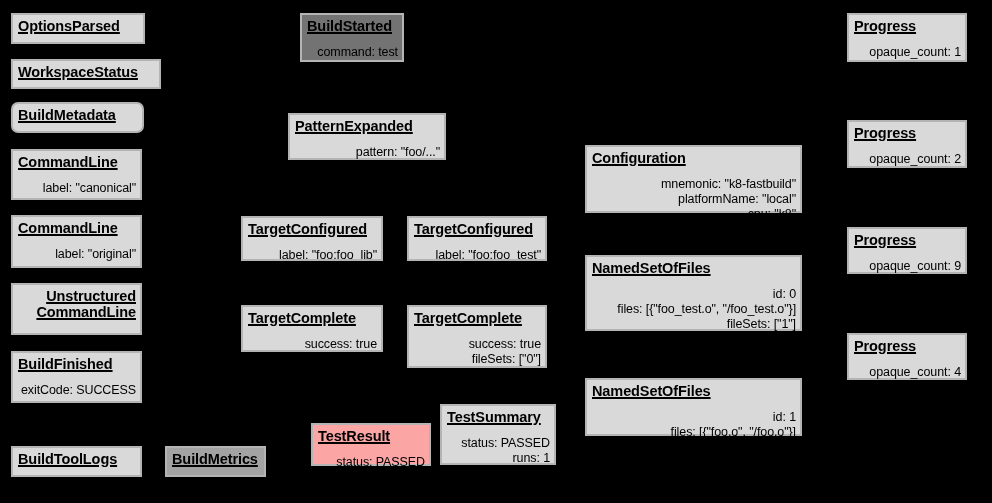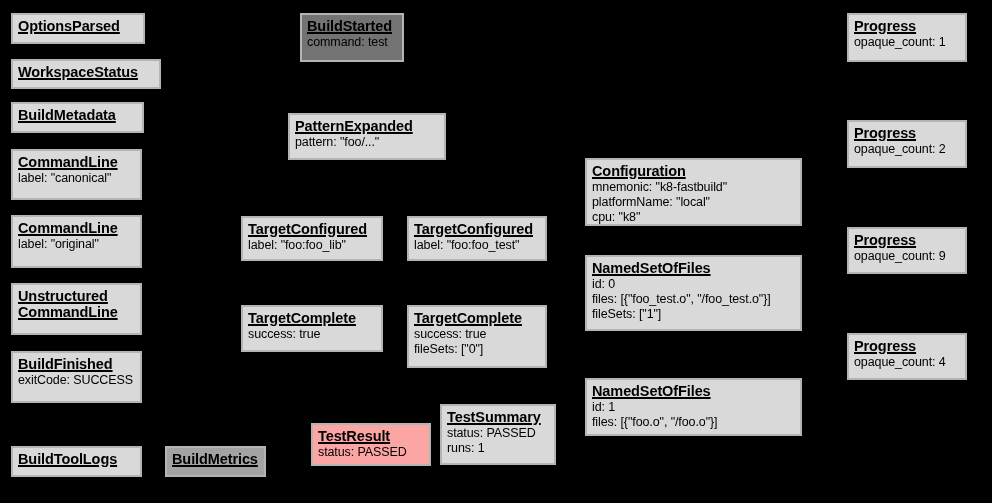--- a/index.html
+++ b/index.html
@@ -30,21 +30,22 @@
     letter-spacing: -0.1px;
     white-space: nowrap;
   }
   .node-title .tline {
     display: block;
     text-decoration: underline;
     text-underline-offset: 1px;
     text-decoration-thickness: 1.5px;
   }
   .node-fields {
-    margin-top: 1px;
+    margin-top: 11px;
+    text-align: right;
   }
   .node-field {
     font-size: 12.5px;
     line-height: 15px;
     white-space: nowrap;
     letter-spacing: -0.1px;
   }
 </style>
 </head>
 <body>
@@ -53,42 +54,42 @@
     <div class="node" style="left: 11px; top: 13px; width: 134px; height: 31px; background: rgb(217, 217, 217); border-color: rgb(180, 180, 180); color: rgb(0, 0, 0);">
       <div class="node-title">
         <span class="tline">OptionsParsed</span>
       </div>
     </div>
     <div class="node" style="left: 11px; top: 59px; width: 150px; height: 30px; background: rgb(217, 217, 217); border-color: rgb(180, 180, 180); color: rgb(0, 0, 0);">
       <div class="node-title">
         <span class="tline">WorkspaceStatus</span>
       </div>
     </div>
-    <div class="node" style="left: 11px; top: 102px; width: 133px; height: 31px; background: rgb(217, 217, 217); border-color: rgb(180, 180, 180); color: rgb(0, 0, 0);">
+    <div class="node" style="left: 11px; top: 102px; width: 133px; height: 31px; background: rgb(217, 217, 217); border-color: rgb(180, 180, 180); color: rgb(0, 0, 0); border-radius: 7px;">
       <div class="node-title">
         <span class="tline">BuildMetadata</span>
       </div>
     </div>
     <div class="node" style="left: 11px; top: 149px; width: 131px; height: 51px; background: rgb(217, 217, 217); border-color: rgb(180, 180, 180); color: rgb(0, 0, 0);">
       <div class="node-title">
         <span class="tline">CommandLine</span>
       </div>
       <div class="node-fields">
         <div class="node-field">label: "canonical"</div>
       </div>
     </div>
     <div class="node" style="left: 11px; top: 215px; width: 131px; height: 53px; background: rgb(217, 217, 217); border-color: rgb(180, 180, 180); color: rgb(0, 0, 0);">
       <div class="node-title">
         <span class="tline">CommandLine</span>
       </div>
       <div class="node-fields">
         <div class="node-field">label: "original"</div>
       </div>
     </div>
-    <div class="node" style="left: 11px; top: 283px; width: 131px; height: 52px; background: rgb(217, 217, 217); border-color: rgb(180, 180, 180); color: rgb(0, 0, 0);">
+    <div class="node" style="left: 11px; top: 283px; width: 131px; height: 52px; background: rgb(217, 217, 217); border-color: rgb(180, 180, 180); color: rgb(0, 0, 0); text-align: right;">
       <div class="node-title">
         <span class="tline">Unstructured</span>
         <span class="tline">CommandLine</span>
       </div>
     </div>
     <div class="node" style="left: 11px; top: 351px; width: 131px; height: 52px; background: rgb(217, 217, 217); border-color: rgb(180, 180, 180); color: rgb(0, 0, 0);">
       <div class="node-title">
         <span class="tline">BuildFinished</span>
       </div>
       <div class="node-fields">
@@ -164,21 +165,21 @@
     </div>
     <div class="node" style="left: 440px; top: 404px; width: 116px; height: 61px; background: rgb(217, 217, 217); border-color: rgb(180, 180, 180); color: rgb(0, 0, 0);">
       <div class="node-title">
         <span class="tline">TestSummary</span>
       </div>
       <div class="node-fields">
         <div class="node-field">status: PASSED</div>
         <div class="node-field">runs: 1</div>
       </div>
     </div>
-    <div class="node" style="left: 585px; top: 158px; width: 217px; height: 68px; background: rgb(217, 217, 217); border-color: rgb(180, 180, 180); color: rgb(0, 0, 0);">
+    <div class="node" style="left: 585px; top: 145px; width: 217px; height: 68px; background: rgb(217, 217, 217); border-color: rgb(180, 180, 180); color: rgb(0, 0, 0);">
       <div class="node-title">
         <span class="tline">Configuration</span>
       </div>
       <div class="node-fields">
         <div class="node-field">mnemonic: "k8-fastbuild"</div>
         <div class="node-field">platformName: "local"</div>
         <div class="node-field">cpu: "k8"</div>
       </div>
     </div>
     <div class="node" style="left: 585px; top: 255px; width: 217px; height: 76px; background: rgb(217, 217, 217); border-color: rgb(180, 180, 180); color: rgb(0, 0, 0);">

